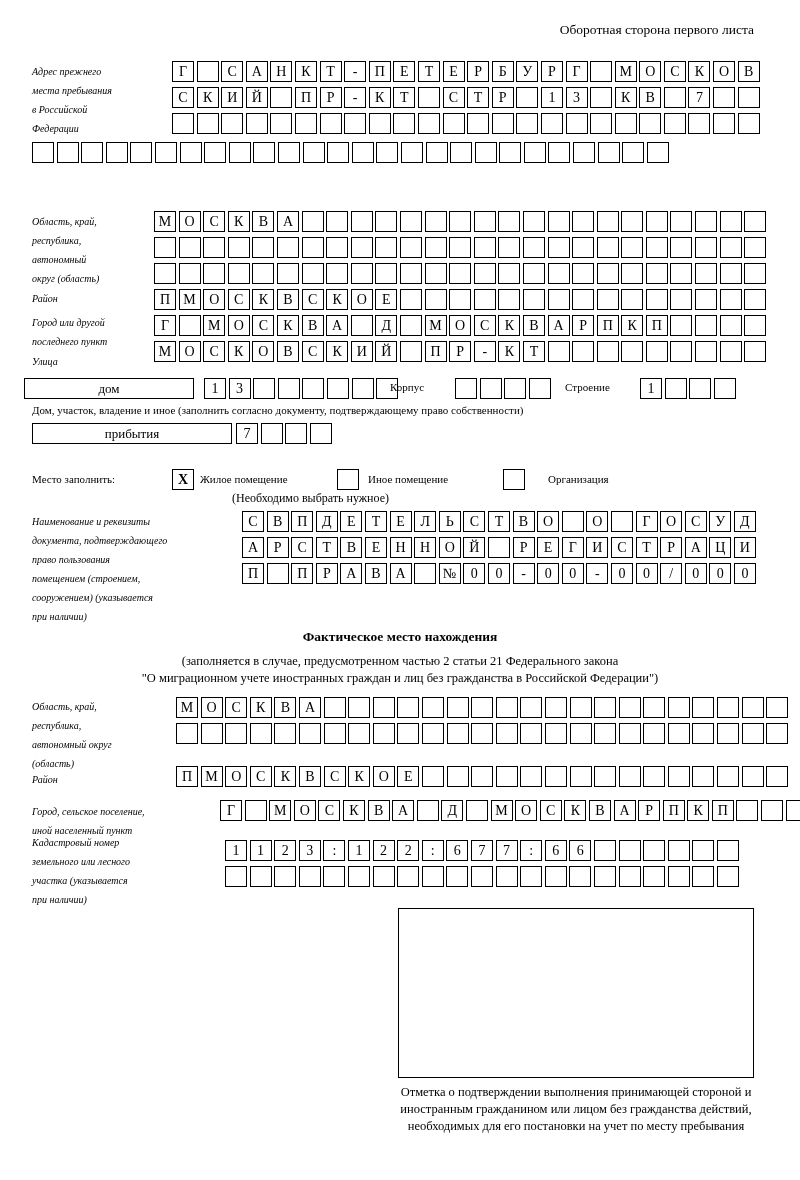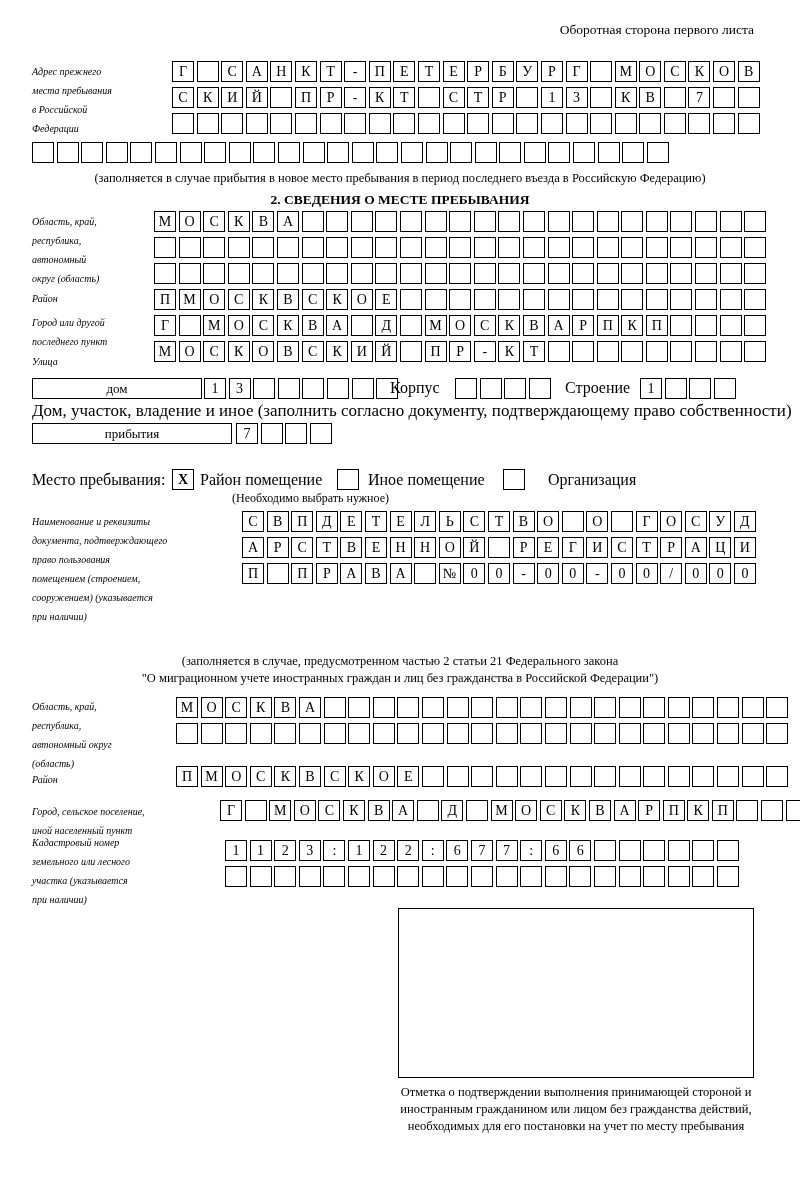--- a/index.html
+++ b/index.html
@@ -67,21 +67,21 @@
     position: absolute;
     border: 1px solid #000;
     box-sizing: border-box;
     height: 21px;
     font-size: 13px;
     line-height: 19px;
     text-align: center;
   }
   .plain {
     position: absolute;
-    font-size: 16px;
+    font-size: 11px;
     line-height: 19px;
   }
   .bigbox {
     position: absolute;
     border: 1px solid #000;
     box-sizing: border-box;
     background: #fff;
   }
   .footnote {
     position: absolute;
@@ -203,23 +203,21 @@
       <div class="cell"></div>
       <div class="cell"></div>
       <div class="cell"></div>
       <div class="cell"></div>
       <div class="cell"></div>
       <div class="cell"></div>
       <div class="cell"></div>
       <div class="cell"></div>
     </div>
 
-  <div class="center-note" style="left:40px; top:170px; width:720px;">(заполняется в случае прибытия в новое место пребывания в период последнего въезда в Российскую Федерацию)</div>
-
-  <div class="section-title" style="top:192px;">2. СВЕДЕНИЯ О МЕСТЕ ПРЕБЫВАНИЯ</div>
+
 
   <div class="lbl" style="left:32px; top:212px;">Область, край,
 республика,
 автономный
 округ (область)</div>
   <div class="boxrow" id="s2-region-0" style="left:154px; top:211px;">
       <div class="cell">М</div>
       <div class="cell">О</div>
       <div class="cell">С</div>
       <div class="cell">К</div>
@@ -381,21 +379,21 @@
       <div class="cell"></div>
       <div class="cell"></div>
       <div class="cell"></div>
       <div class="cell"></div>
       <div class="cell"></div>
       <div class="cell"></div>
       <div class="cell"></div>
       <div class="cell"></div>
     </div>
 
-  <div class="wbox" style="left:32px; top:378px; width:170px;">дом</div>
+  <div class="wbox" style="left:24px; top:378px; width:170px;">дом</div>
   <div class="boxrow" id="s2-house" style="left:204px; top:378px;">
       <div class="cell">1</div>
       <div class="cell">3</div>
       <div class="cell"></div>
       <div class="cell"></div>
       <div class="cell"></div>
       <div class="cell"></div>
       <div class="cell"></div>
       <div class="cell"></div>
     </div>
@@ -407,34 +405,34 @@
       <div class="cell"></div>
     </div>
   <div class="plain" style="left:565px; top:378px;">Строение</div>
   <div class="boxrow" id="s2-stroenie" style="left:640px; top:378px;">
       <div class="cell">1</div>
       <div class="cell"></div>
       <div class="cell"></div>
       <div class="cell"></div>
     </div>
 
-  <div class="plain" style="left:32px; top:401px; font-size:17px;">Дом, участок, владение и иное (заполнить согласно документу, подтверждающему право собственности)</div>
+  <div class="plain" style="left:32px; top:401px; font-size:11px;">Дом, участок, владение и иное (заполнить согласно документу, подтверждающему право собственности)</div>
 
   <div class="wbox" style="left:32px; top:423px; width:200px;">прибытия</div>
   <div class="boxrow" id="s2-flat" style="left:236px; top:423px;">
       <div class="cell">7</div>
       <div class="cell"></div>
       <div class="cell"></div>
       <div class="cell"></div>
     </div>
 
 
-  <div class="plain" style="left:32px; top:470px;">Место пребывания:</div>
+  <div class="plain" style="left:32px; top:470px;">Место заполнить:</div>
   <div class="cell" style="position:absolute; left:172px; top:469px; font-weight:bold;">X</div>
-  <div class="plain" style="left:200px; top:470px;">Район помещение</div>
+  <div class="plain" style="left:200px; top:470px;">Жилое помещение</div>
   <div class="cell" style="position:absolute; left:337px; top:469px;"></div>
   <div class="plain" style="left:368px; top:470px;">Иное помещение</div>
   <div class="cell" style="position:absolute; left:503px; top:469px;"></div>
   <div class="plain" style="left:548px; top:470px;">Организация</div>
   <div class="plain" style="left:232px; top:489px; font-size:12px;">(Необходимо выбрать нужное)</div>
 
   <div class="lbl" style="left:32px; top:512px;">Наименование и реквизиты
 документа, подтверждающего
 право пользования
 помещением (строением,
@@ -503,20 +501,21 @@
       <div class="cell">0</div>
       <div class="cell">-</div>
       <div class="cell">0</div>
       <div class="cell">0</div>
       <div class="cell">/</div>
       <div class="cell">0</div>
       <div class="cell">0</div>
       <div class="cell">0</div>
     </div>
 
+  <div class="section-title" style="top:629px;">Фактическое место нахождения</div>
   <div class="center-note" style="left:40px; top:653px; width:720px;">(заполняется в случае, предусмотренном частью 2 статьи 21 Федерального закона</div>
   <div class="center-note" style="left:40px; top:670px; width:720px;">"О миграционном учете иностранных граждан и лиц без гражданства в Российской Федерации")</div>
 
   <div class="lbl" style="left:32px; top:697px;">Область, край,
 республика,
 автономный округ
 (область)</div>
   <div class="boxrow" id="ac-region-0" style="left:176px; top:697px;">
       <div class="cell">М</div>
       <div class="cell">О</div>

